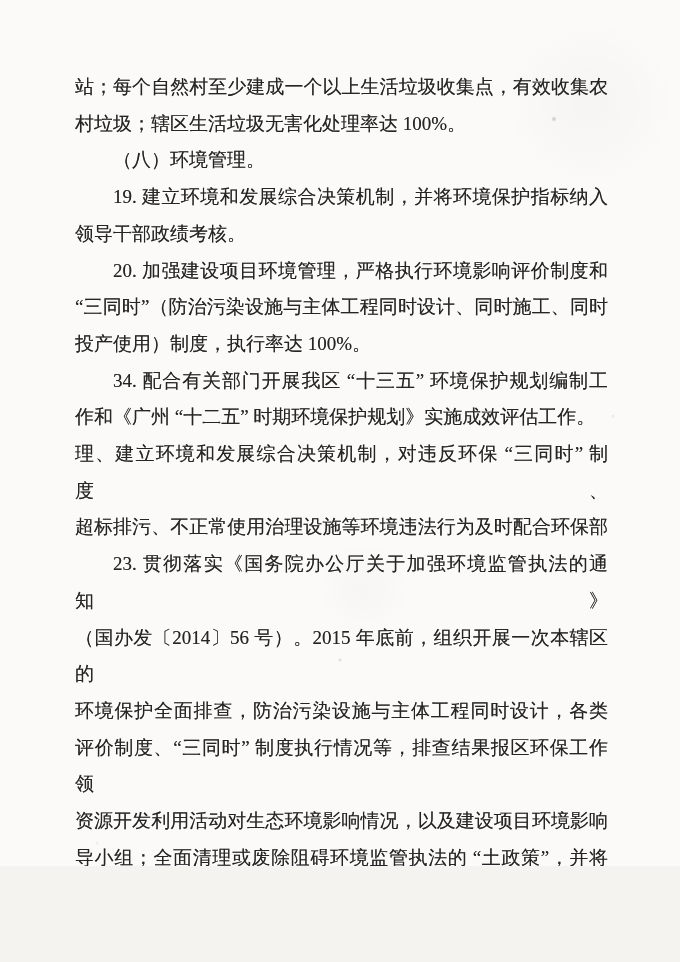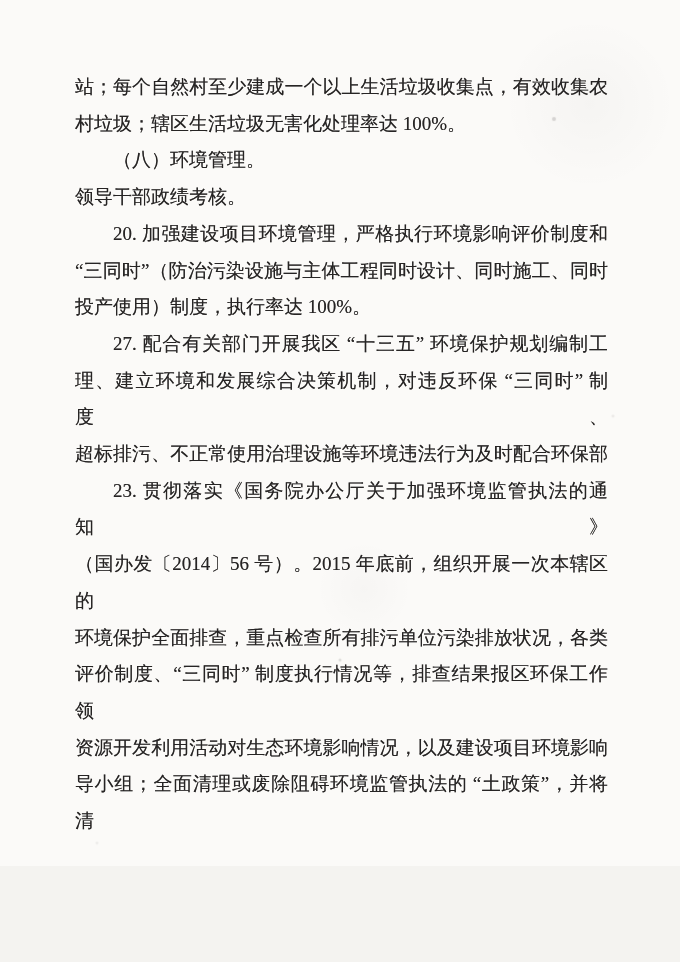--- a/index.html
+++ b/index.html
@@ -68,30 +68,32 @@
 </head>
 <body>
 
 <div class="page">
   <div class="specks"></div>
 
   <div class="body-text">
     <div class="line">站；每个自然村至少建成一个以上生活垃圾收集点，有效收集农</div>
     <div class="line end">村垃圾；辖区生活垃圾无害化处理率达 100%。</div>
     <div class="line end indent">（八）环境管理。</div>
+    <div class="line indent">19. 建立环境和发展综合决策机制，并将环境保护指标纳入</div>
     <div class="line end">领导干部政绩考核。</div>
     <div class="line indent">20. 加强建设项目环境管理，严格执行环境影响评价制度和</div>
     <div class="line">“三同时”（防治污染设施与主体工程同时设计、同时施工、同时</div>
     <div class="line end">投产使用）制度，执行率达 100%。</div>
-    <div class="line indent">27. 配合有关部门开展我区 “十三五” 环境保护规划编制工</div>
+    <div class="line indent">34. 配合有关部门开展我区 “十三五” 环境保护规划编制工</div>
+    <div class="line end">作和《广州 “十二五” 时期环境保护规划》实施成效评估工作。</div>
     <div class="line">理、建立环境和发展综合决策机制，对违反环保 “三同时” 制度、</div>
     <div class="line">超标排污、不正常使用治理设施等环境违法行为及时配合环保部</div>
     <div class="line indent">23. 贯彻落实《国务院办公厅关于加强环境监管执法的通知》</div>
     <div class="line">（国办发〔2014〕56 号）。2015 年底前，组织开展一次本辖区的</div>
-    <div class="line">环境保护全面排查，重点检查所有排污单位污染排放状况，各类</div>
+    <div class="line">环境保护全面排查，防治污染设施与主体工程同时设计，各类</div>
     <div class="line">评价制度、“三同时” 制度执行情况等，排查结果报区环保工作领</div>
     <div class="line">资源开发利用活动对生态环境影响情况，以及建设项目环境影响</div>
     <div class="line">导小组；全面清理或废除阻碍环境监管执法的 “土政策”，并将清</div>
 
   </div>
 
   <div class="page-number">— 36 —</div>
 </div>
 
 </body></html>

